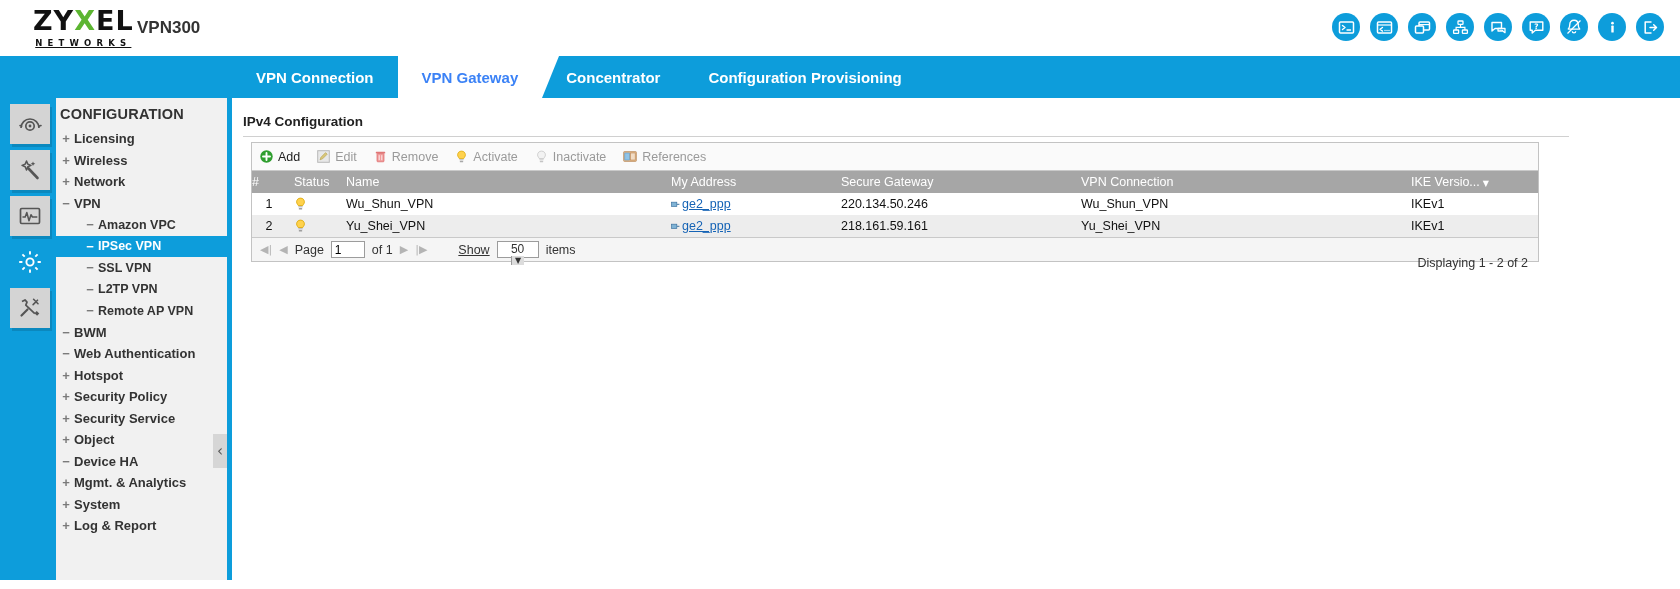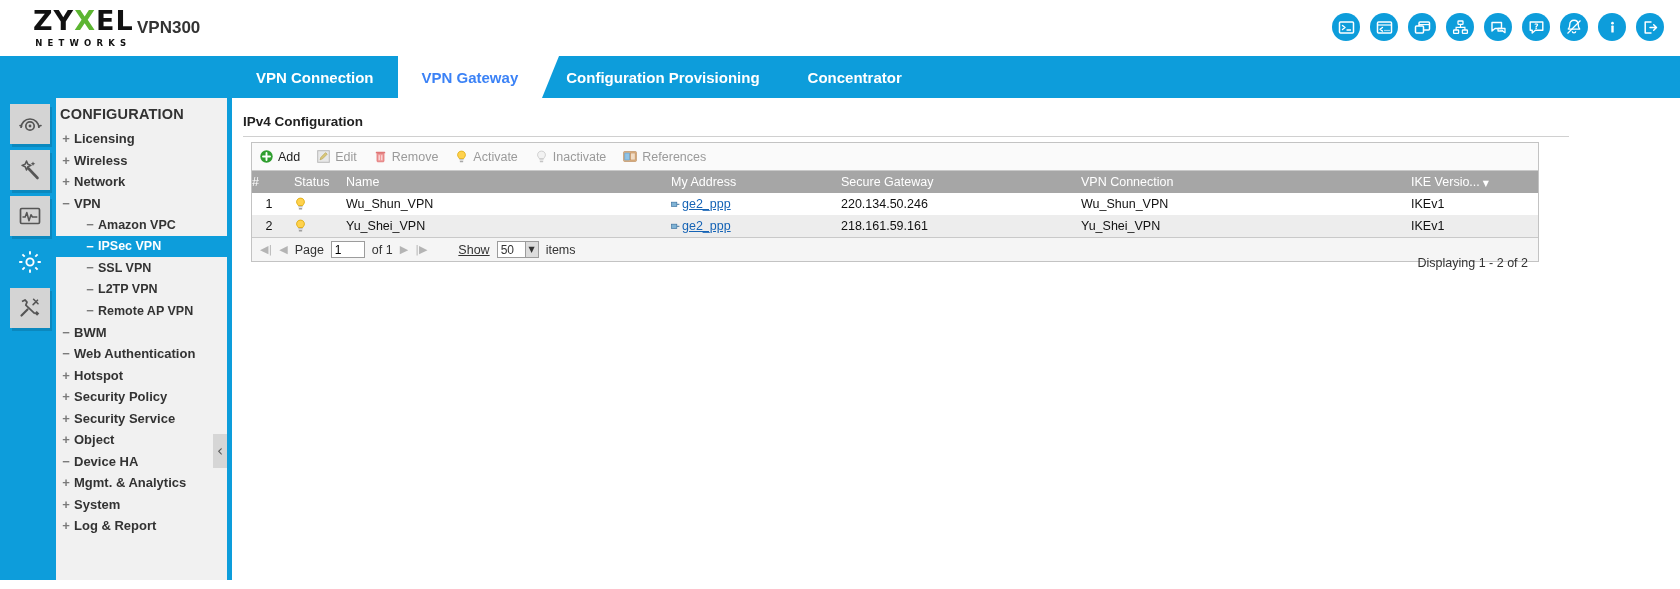--- a/index.html
+++ b/index.html
@@ -21,20 +21,21 @@
   }
   .logo-main {
     font-size: 27px; font-weight: bold; letter-spacing: 1px;
     color: #111; line-height: 1; font-family: "DejaVu Sans", sans-serif;
   }
   .logo-x { color: #5cb531; }
   .logo-sub {
     font-size: 8.5px; letter-spacing: 5.2px; color: #111;
     font-weight: bold; margin-top: 4px; text-align: center;
     font-family: "DejaVu Sans", sans-serif;
+    text-decoration: underline;
   }
   #model-name {
     position: absolute; left: 137px; top: 18px;
     font-size: 17px; font-weight: bold; color: #333;
   }
   #header-icons {
     position: absolute; right: 16px; top: 13px;
     display: flex; gap: 10px; align-items: center;
   }
   .hicon {
@@ -170,21 +171,21 @@
     background: #f5f5f5; border-top: 1px solid #c9c9c9;
     font-size: 12.5px; color: #333; padding-left: 8px; gap: 7px;
   }
   .pg-arrow { color: #b4b4b4; font-size: 11px; cursor: pointer; font-family: "DejaVu Sans", sans-serif; }
   .pg-input {
     width: 34px; height: 17px; border: 1px solid #9c9c9c; background: #fff;
     font-size: 12px; padding: 0 3px; font-family: "Liberation Sans", sans-serif;
   }
   .pg-select {
     width: 42px; height: 17px; border: 1px solid #9c9c9c; background: #fff;
-    font-size: 12px; display: flex; align-items: center; cursor: pointer;
+    font-size: 12px; display: flex; align-items: center; cursor: pointer; flex-direction: column;
   }
   .pg-select span:first-child { padding: 0 3px; flex: 1; }
   .pg-select .arrow {
     width: 13px; height: 15px; background: #dcdcdc; border-left: 1px solid #9c9c9c;
     display: flex; align-items: center; justify-content: center;
     font-size: 8px; color: #333; font-family: "DejaVu Sans", sans-serif;
   }
   #displaying { margin-left: auto; padding-right: 10px; color: #333; margin-top: 27px; }
   #bottom-strip {
     position: absolute; left: 0; top: 580px; width: 1680px; height: 9px; background: #ffffff;
@@ -270,22 +271,22 @@
           <path d="M8 8.5h6.3M11.7 5.8l2.8 2.7-2.8 2.7" fill="none" stroke="#fff" stroke-width="1.5" stroke-linecap="round" stroke-linejoin="round"></path>
         </svg>
     </div>
   </div>
 </div>
 
 <div id="tabbar">
   <div id="tabs">
       <div class="tab">VPN Connection</div>
       <div class="tab active">VPN Gateway</div>
+      <div class="tab">Concentrator</div>
       <div class="tab">Configuration Provisioning</div>
-      <div class="tab">Concentrator</div>
     </div>
 </div>
 
 <div id="rail">
   <div class="rail-btn" style="top:6px;">
     <svg width="26" height="26" viewBox="0 0 26 26">
         <path d="M4 17a9 9 0 0 1 18 0" fill="none" stroke="#555" stroke-width="1.7"></path>
         <circle cx="13" cy="15" r="4.2" fill="none" stroke="#555" stroke-width="1.7"></circle>
         <circle cx="13" cy="15" r="1.4" fill="#555"></circle>
         <path d="M3 14.5l1.6.6M22.4 15.1l1.6-.6" stroke="#555" stroke-width="1.6" stroke-linecap="round"></path>

